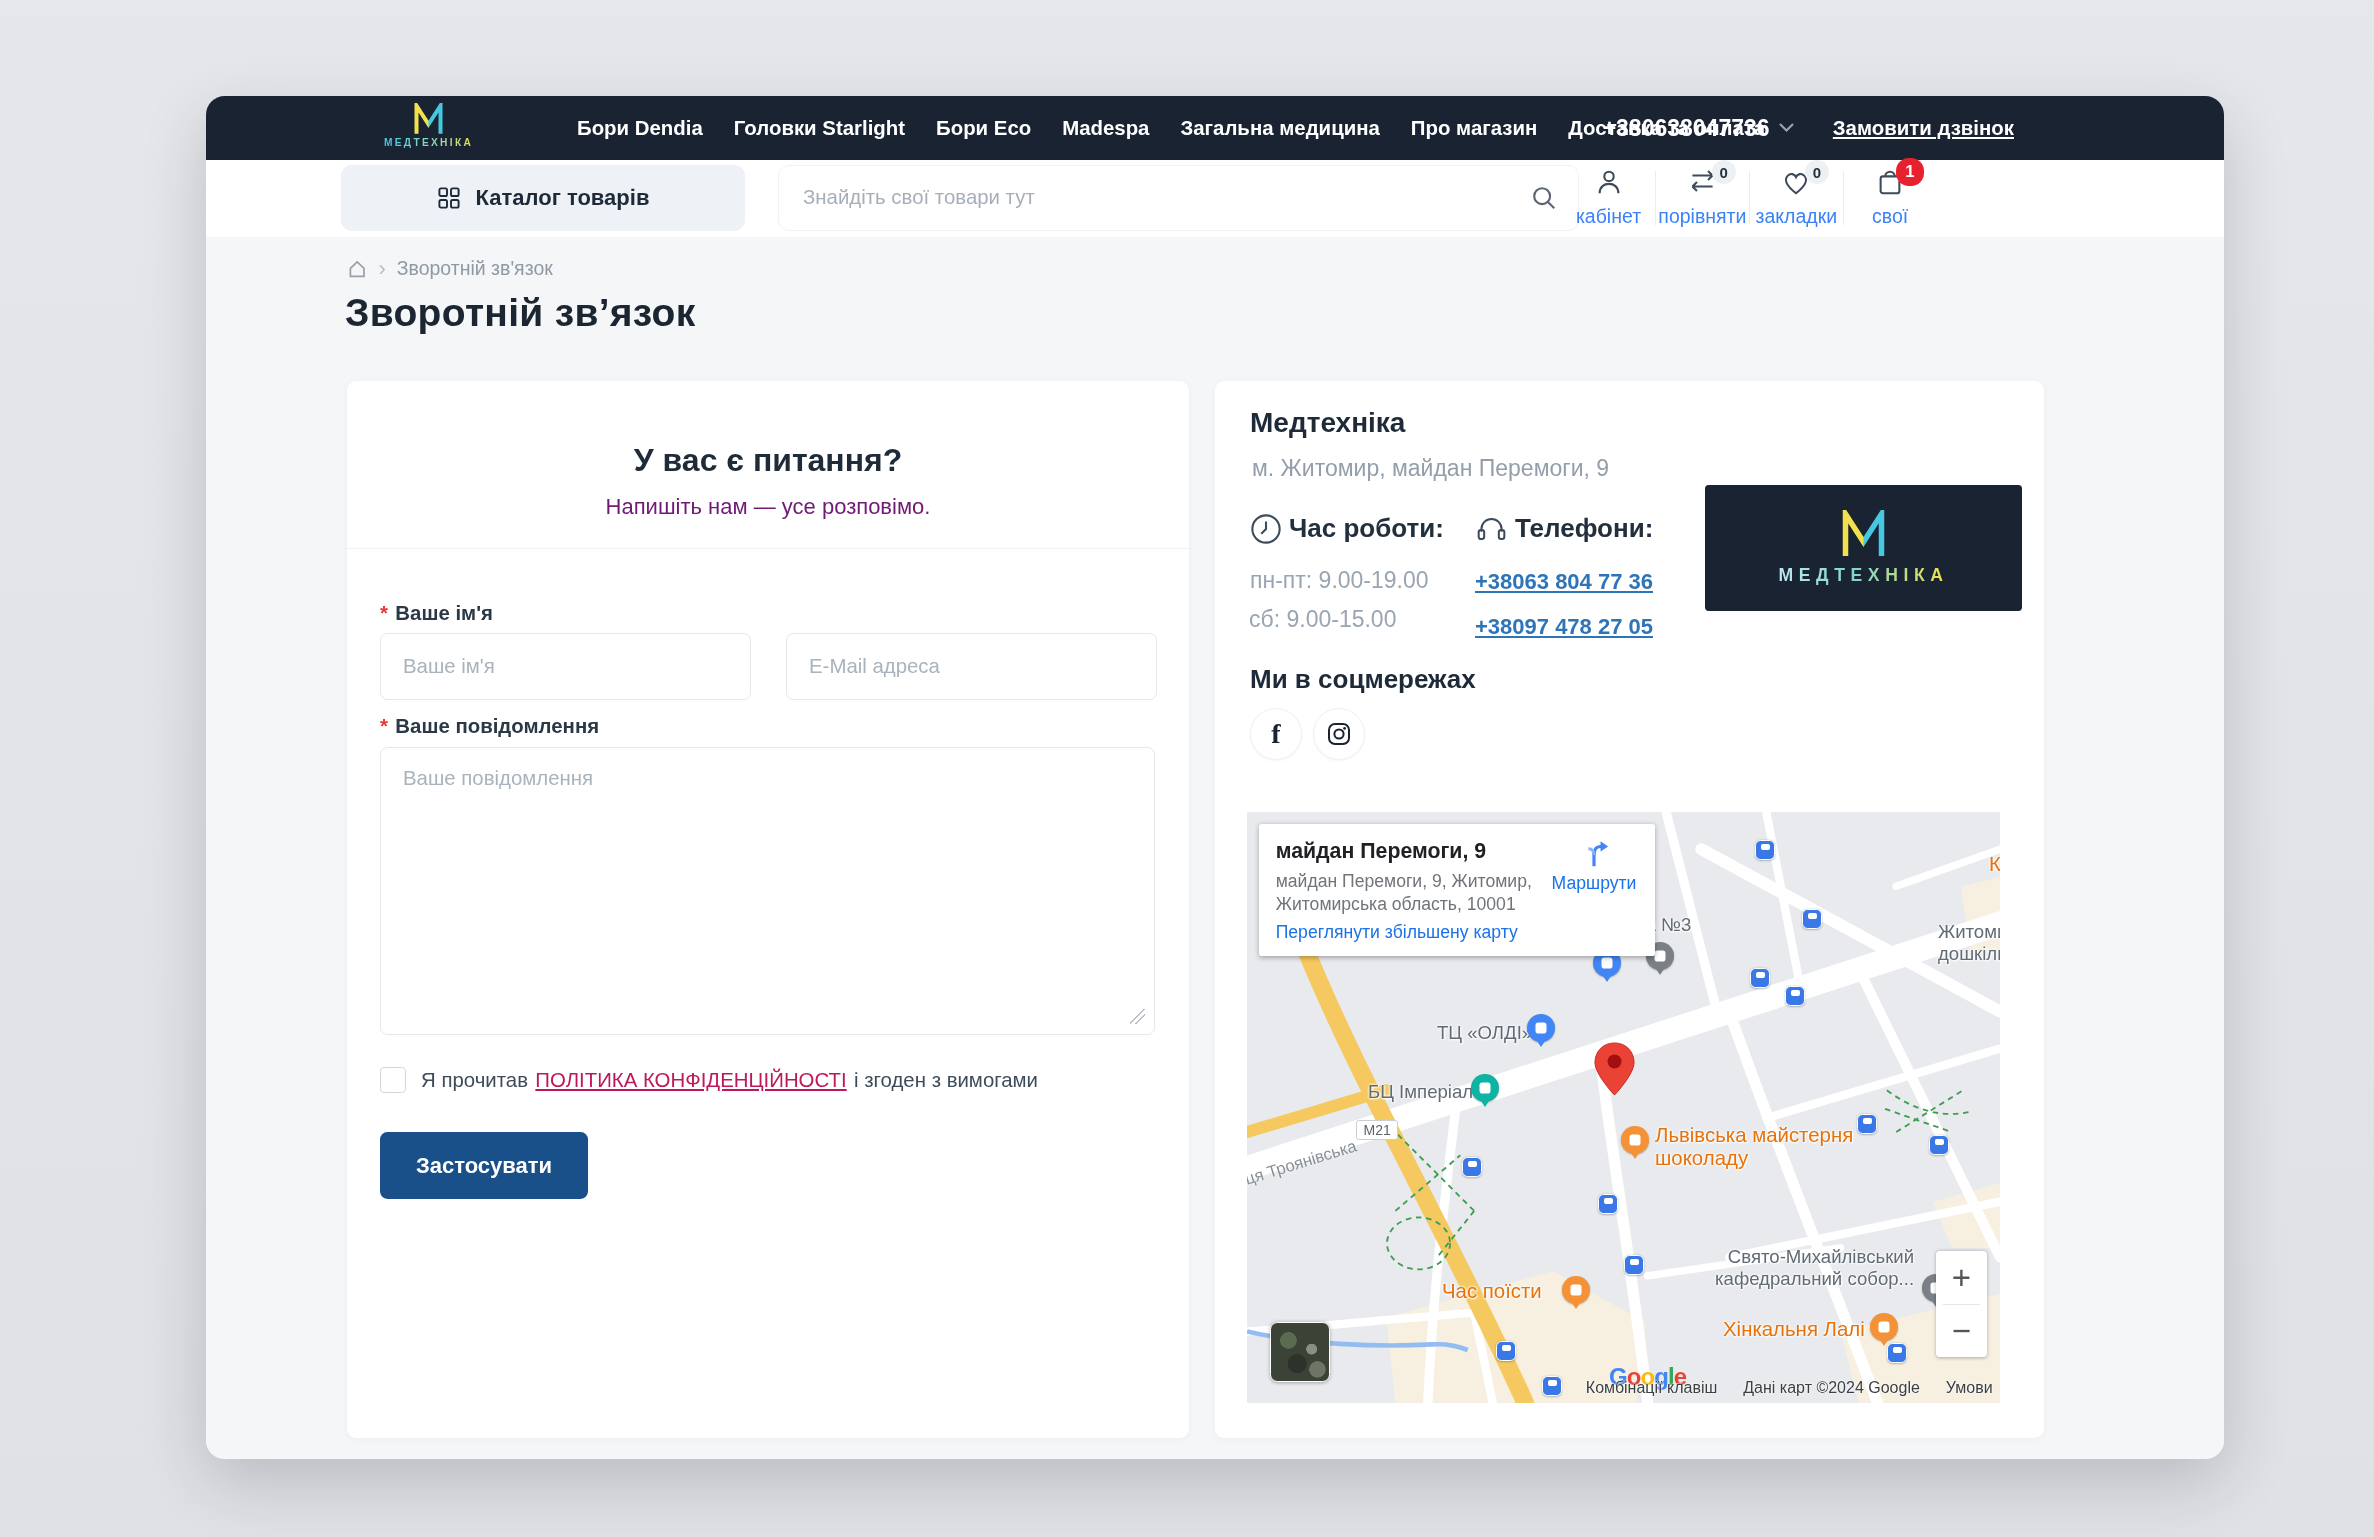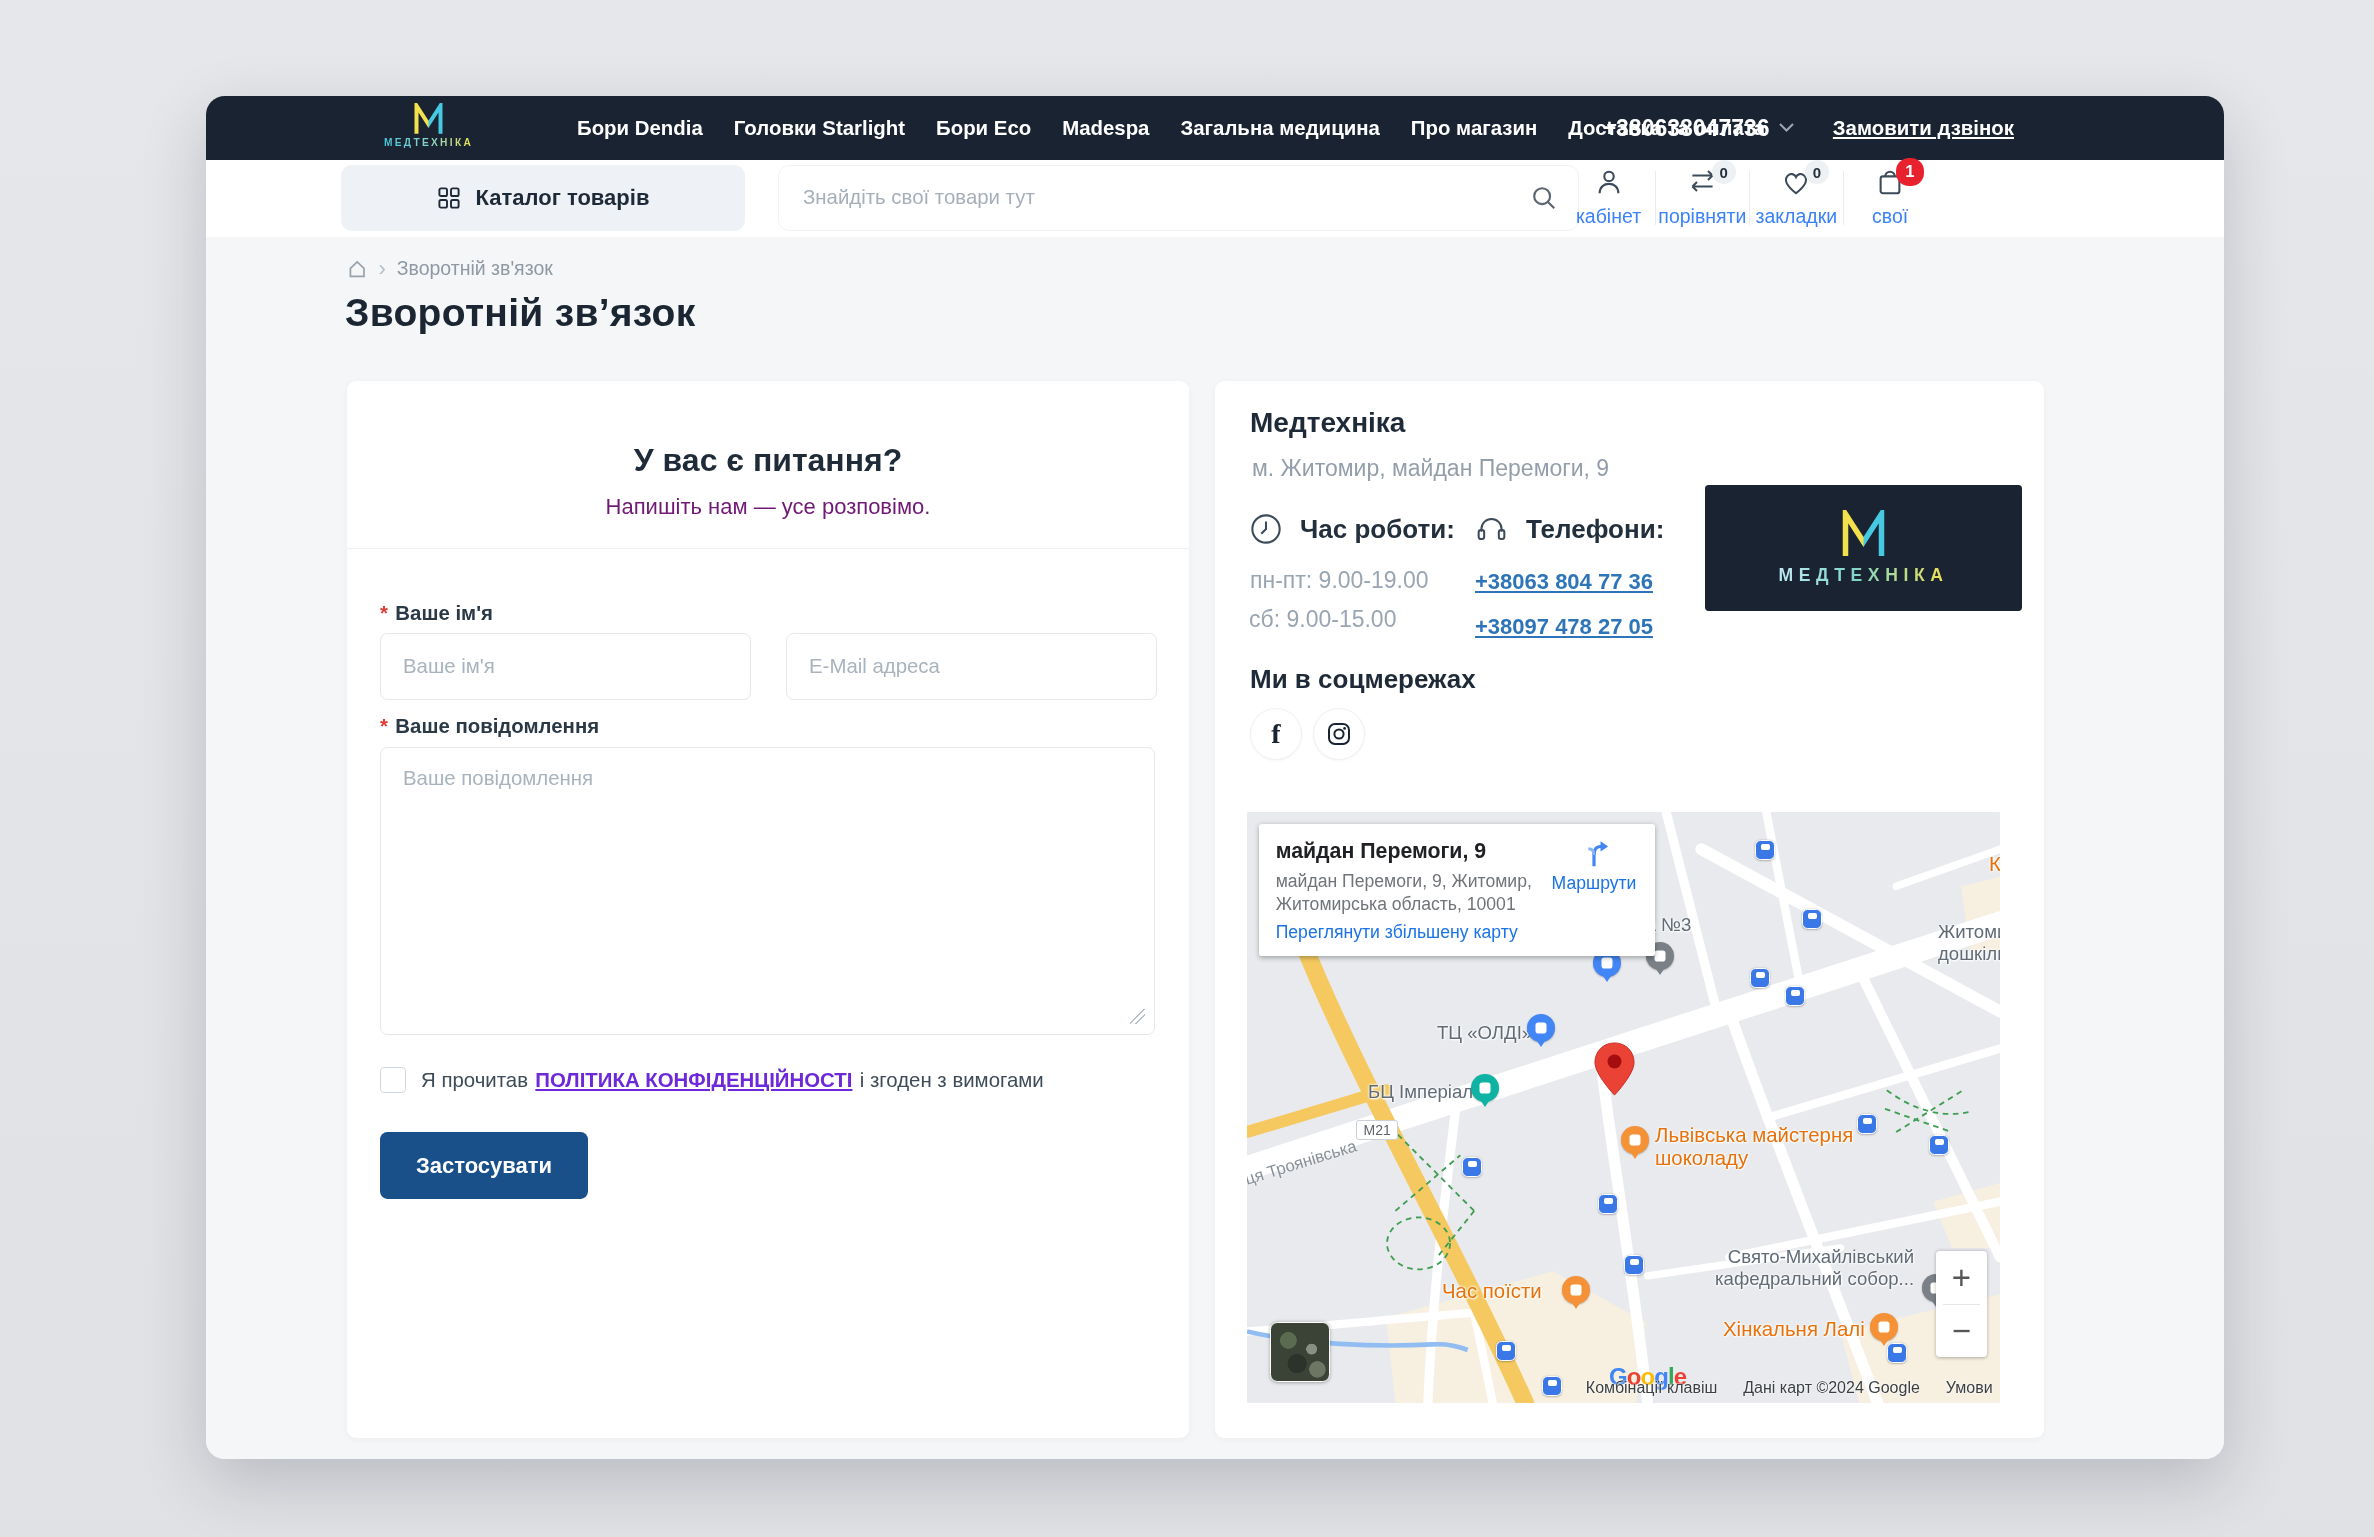--- a/index.html
+++ b/index.html
@@ -41,26 +41,26 @@
   .fsub{position:absolute;left:0;top:113px;width:100%;text-align:center;font-size:22px;color:#701a75;}
   .fdivider{position:absolute;left:0;top:167px;width:100%;height:0.9px;background:#eef1f3;}
   .flabel{position:absolute;font-size:20.4px;font-weight:600;color:#2b3947;}
   .flabel .req{color:#e53935;margin-right:7.4px;}
   .finput{position:absolute;width:371px;height:67px;border:0.9px solid #e4e8eb;border-radius:7.4px;box-sizing:border-box;font-size:20.4px;color:#333;padding:0 22px;outline:none;font-family:"Liberation Sans",sans-serif;}
   .finput::placeholder,textarea::placeholder{color:#a9b3bd;}
   .ftext{position:absolute;left:33px;top:366px;width:775px;height:288px;border:0.9px solid #e4e8eb;border-radius:7.4px;box-sizing:border-box;font-size:20.4px;color:#333;padding:18.6px 22px;outline:none;resize:none;font-family:"Liberation Sans",sans-serif;}
   .grip{position:absolute;left:783px;top:628px;width:15px;height:15px;background:linear-gradient(135deg,transparent 0 46%,#b9bfc6 46% 52%,transparent 52% 66%,#b9bfc6 66% 72%,transparent 72%);}
   .consent{position:absolute;left:33px;top:686px;display:flex;align-items:center;font-size:20.4px;color:#3e4b59;}
   .cbox{width:24px;height:24px;border:1.9px solid #cfd6dc;border-radius:4.6px;margin-right:15px;flex:0 0 auto;cursor:pointer;background:#fff;}
-  .consent a{color:#6d28d9;font-weight:700;text-decoration:underline;margin:0 7.4px;}
+  .consent a{color:#be185d;font-weight:400;text-decoration:underline;margin:0 7.4px;}
   .submit{position:absolute;left:33px;top:751px;width:208px;height:67px;background:#19508a;border:none;border-radius:7.4px;color:#fff;font-size:22px;font-weight:600;cursor:pointer;font-family:"Liberation Sans",sans-serif;}
   
   .ititle{position:absolute;left:35px;top:26px;font-size:28px;font-weight:700;color:#1e2a38;}
   .iaddr{position:absolute;left:37px;top:74px;font-size:23px;color:#949eab;}
-  .irow{position:absolute;display:flex;align-items:center;gap:18px;font-size:26px;font-weight:600;color:#222f3d;}
+  .irow{position:absolute;display:flex;align-items:flex-start;gap:7px;font-size:26px;font-weight:600;color:#222f3d;}
   .imeta{position:absolute;font-size:23px;color:#9aa5b2;}
   .iphone{position:absolute;font-size:22px;font-weight:600;color:#2e74b8;text-decoration:underline;}
   .logobox{position:absolute;left:490px;top:104px;width:317px;height:126px;background:#1a2332;border-radius:3.7px;display:flex;flex-direction:column;align-items:center;justify-content:center;gap:7.4px;}
   .logobox .lt{font-size:17.6px;font-weight:700;letter-spacing:5.6px;background:linear-gradient(90deg,#bfe9f2 0%,#7fd6c9 45%,#f2e14c 100%);-webkit-background-clip:text;background-clip:text;color:transparent;}
   .soc-label{position:absolute;left:35px;top:283px;font-size:26px;font-weight:700;color:#1e2a38;}
   .soc{position:absolute;top:327px;width:50px;height:50px;border:0.9px solid #eef0f3;border-radius:50%;display:flex;align-items:center;justify-content:center;cursor:pointer;background:#fff;box-shadow:0 0.9px 2.8px rgba(0,0,0,.04);}
   .soc .f{font-size:28px;font-weight:700;color:#1a2332;font-family:"Liberation Serif",serif;}
   
   .map{position:absolute;left:32px;top:431px;width:753px;height:591px;background:#e8eaed;overflow:hidden;border-radius:1.9px;cursor:grab;}
   .maplabel{position:absolute;font-size:18.6px;font-weight:500;color:#616b76;text-shadow:0 0 2.8px #fff,0 0 2.8px #fff,0.9px 0.9px 1.9px #fff;white-space:nowrap;z-index:2;}

